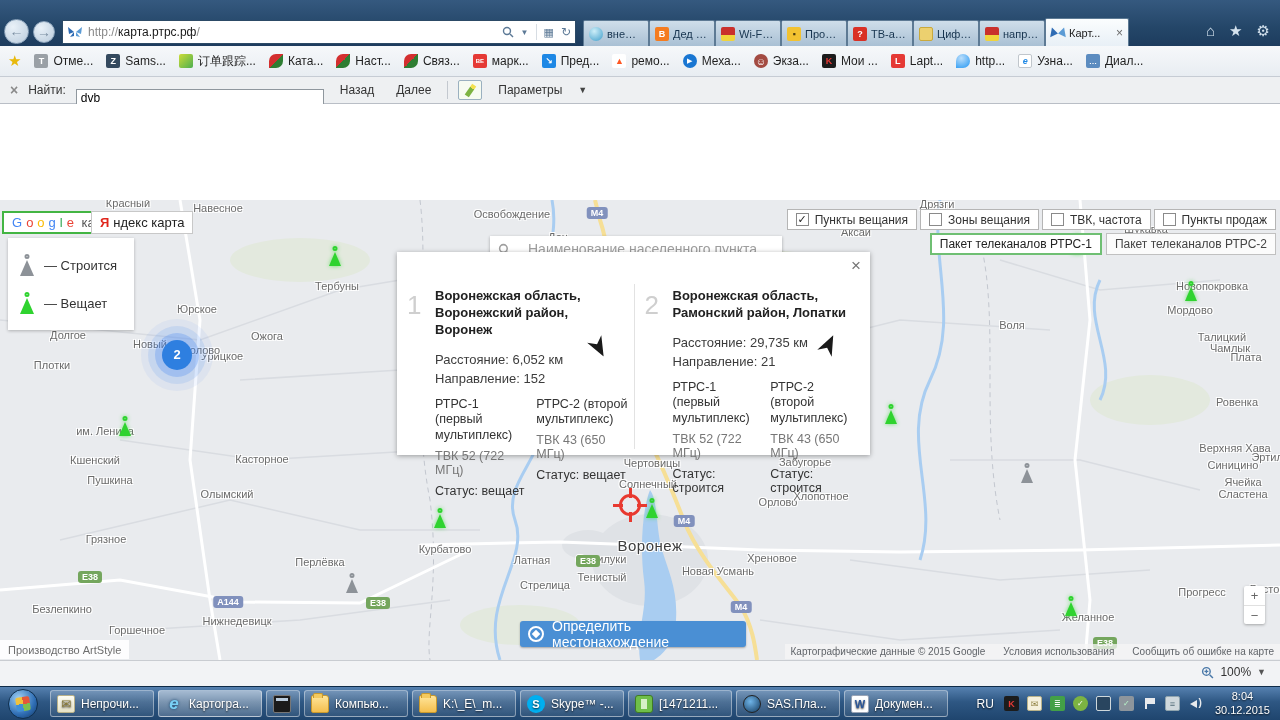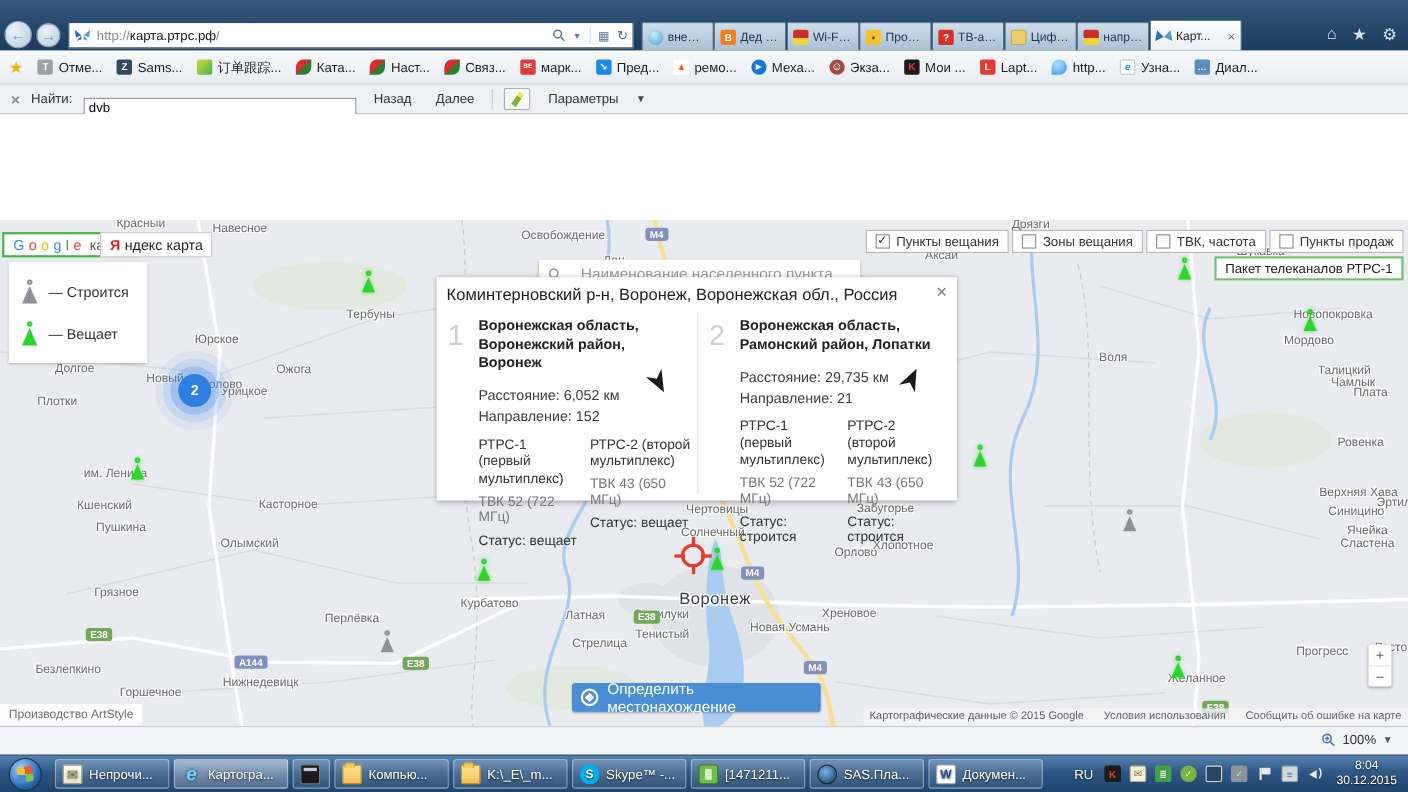--- a/index.html
+++ b/index.html
@@ -622,32 +622,32 @@
           <span class="cb"></span>
           <span>ТВК, частота</span>
         </div>
         <div class="toggle">
           <span class="cb"></span>
           <span>Пункты продаж</span>
         </div>
       </div>
     <div class="packages">
         <div class="pkg active">Пакет телеканалов РТРС-1</div>
+        <div class="pkg">Пакет телеканалов РТРС-2</div>
       </div>
 
     <div class="mapsearch">
       <svg width="13" height="13" viewBox="0 0 12 12">
           <circle cx="5" cy="5" r="3.5" fill="none" stroke="#9e9e9e" stroke-width="1.4"></circle>
           <line x1="8" y1="8" x2="11" y2="11" stroke="#9e9e9e" stroke-width="1.4"></line>
         </svg>
       <input placeholder="Наименование населенного пункта" style="">
     </div>
 
     <div class="popup">
-      <div class="popup-title">Коминтерновский р-н, Воронеж, Воронежская обл., Россия</div>
       <div class="popup-close">×</div>
       <div class="popup-cols">
           <div class="pcol">
             <div class="pnum">1</div>
             <div class="pbody">
               <div class="pname">Воронежская область, Воронежский район, Воронеж</div>
               <div class="pdist">Расстояние: 6,052 км</div>
               <div class="pdir">Направление: 152</div>
               <div class="pmuxes">
                 <div class="mux">

